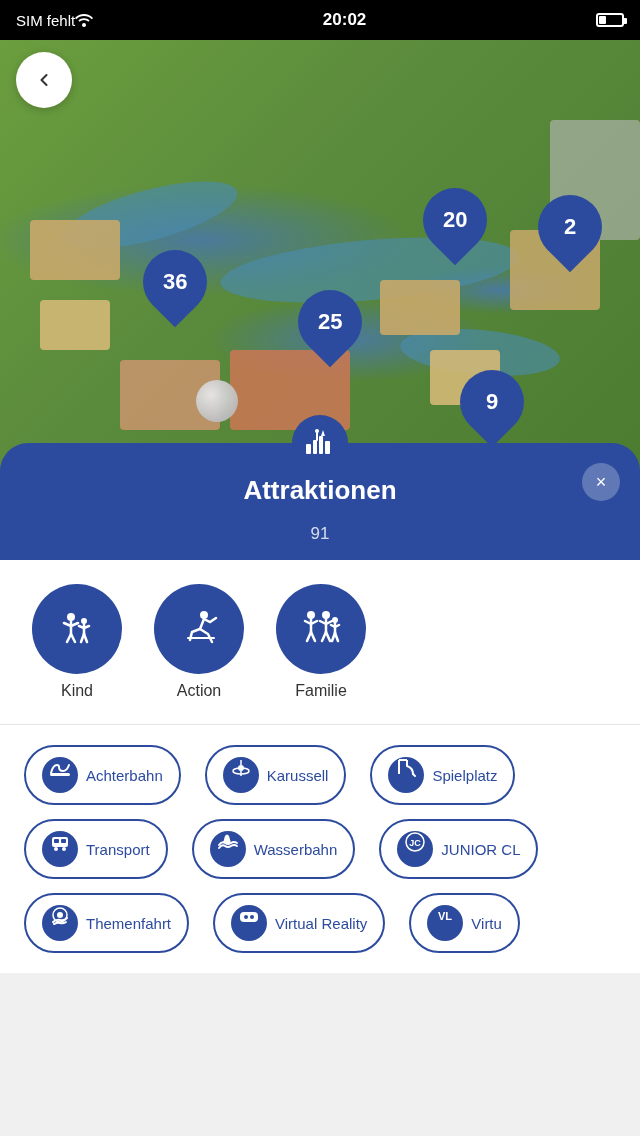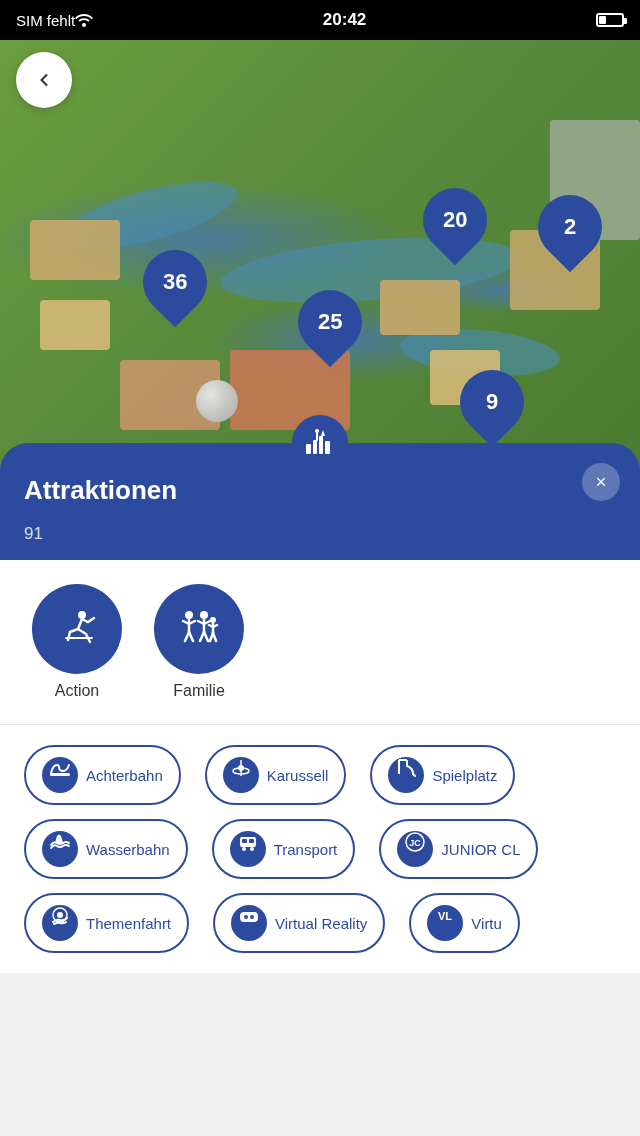--- a/index.html
+++ b/index.html
@@ -141,20 +141,21 @@
     .back-button svg { width: 20px; height: 20px; }
 
     
     .map-bottom-panel {
       position: absolute;
       bottom: 0;
       left: 0; right: 0;
       background: #2c4b9e;
       border-radius: 28px 28px 0 0;
       padding: 0 24px 16px;
+      text-align: center;
       color: #fff;
     }
     .panel-icon-wrap {
       margin-top: -28px;
       display: flex;
       justify-content: center;
     }
     .panel-icon {
       background: #2c4b9e;
       border-radius: 50%;
@@ -288,21 +289,21 @@
 
 <div class="status-bar">
   <div class="status-left">
     <span>SIM fehlt</span>
     <svg width="18" height="14" viewBox="0 0 18 14" fill="white">
       <path d="M9 3C6 3 3.3 4.2 1.3 6.2L0 4.9C2.4 2.5 5.5 1 9 1s6.6 1.5 9 3.9L16.7 6.2C14.7 4.2 12 3 9 3z"></path>
       <path d="M9 7c-1.7 0-3.2.7-4.3 1.8L3.4 7.5C4.8 6.1 6.8 5.2 9 5.2s4.2.9 5.6 2.3L13.3 8.8C12.2 7.7 10.7 7 9 7z"></path>
       <circle cx="9" cy="12" r="2"></circle>
     </svg>
   </div>
-  <span class="status-time">20:42</span>
+  <span class="status-time">20:02</span>
   <div class="status-right">
     <div class="battery-icon">
       <div class="battery-fill"></div>
     </div>
   </div>
 </div>
 
 <div class="map-container">
 
   <div class="map-bg"></div>
@@ -375,20 +376,41 @@
     <div class="panel-title">Attraktionen</div>
     <div class="panel-count">91</div>
     <div class="close-btn">×</div>
   </div>
 </div>
 
 <div class="content-area">
 
   <div class="category-row">
 
+    <div class="category-item">
+      <div class="category-circle">
+        <svg width="50" height="50" viewBox="0 0 50 50" fill="white">
+
+          <circle cx="19" cy="13" r="4"></circle>
+          <line x1="19" y1="17" x2="19" y2="30" stroke="white" stroke-width="2.5" stroke-linecap="round"></line>
+          <line x1="19" y1="22" x2="12" y2="19" stroke="white" stroke-width="2.5" stroke-linecap="round"></line>
+          <line x1="19" y1="22" x2="26" y2="19" stroke="white" stroke-width="2.5" stroke-linecap="round"></line>
+          <line x1="19" y1="30" x2="15" y2="38" stroke="white" stroke-width="2.5" stroke-linecap="round"></line>
+          <line x1="19" y1="30" x2="23" y2="38" stroke="white" stroke-width="2.5" stroke-linecap="round"></line>
+
+          <circle cx="32" cy="17" r="3"></circle>
+          <line x1="32" y1="20" x2="32" y2="30" stroke="white" stroke-width="2.5" stroke-linecap="round"></line>
+          <line x1="32" y1="24" x2="27" y2="22" stroke="white" stroke-width="2.5" stroke-linecap="round"></line>
+          <line x1="32" y1="24" x2="37" y2="22" stroke="white" stroke-width="2.5" stroke-linecap="round"></line>
+          <line x1="32" y1="30" x2="29" y2="38" stroke="white" stroke-width="2.5" stroke-linecap="round"></line>
+          <line x1="32" y1="30" x2="35" y2="38" stroke="white" stroke-width="2.5" stroke-linecap="round"></line>
+        </svg>
+      </div>
+      <span class="category-label">Kind</span>
+    </div>
 
     <div class="category-item">
       <div class="category-circle">
         <svg width="50" height="50" viewBox="0 0 50 50" fill="white">
 
           <circle cx="30" cy="11" r="4"></circle>
           <path d="M30 15 L26 25 L18 28 L16 36" stroke="white" stroke-width="2.5" fill="none" stroke-linecap="round"></path>
           <path d="M26 25 L34 30 L38 38" stroke="white" stroke-width="2.5" fill="none" stroke-linecap="round"></path>
           <path d="M30 15 L36 18 L42 14" stroke="white" stroke-width="2.5" fill="none" stroke-linecap="round"></path>
 
@@ -469,44 +491,44 @@
         </div>
         <span class="chip-label">Spielplatz</span>
       </div>
     </div>
 
     <div class="filter-row">
 
       <div class="filter-chip">
         <div class="chip-icon">
           <svg width="22" height="22" viewBox="0 0 22 22" fill="white">
-            <path d="M2 14 Q5 10 8 12 Q11 14 14 12 Q17 10 20 12" stroke="white" stroke-width="2" fill="none" stroke-linecap="round"></path>
-            <path d="M2 17 Q5 13 8 15 Q11 17 14 15 Q17 13 20 15" stroke="white" stroke-width="2" fill="none" stroke-linecap="round"></path>
-            <path d="M8 5 Q10 2 12 5 L14 12 L6 12 Z" fill="white"></path>
-          </svg>
-        </div>
-        <span class="chip-label">Wasserbahn</span>
-      </div>
-
-      <div class="filter-chip">
-        <div class="chip-icon">
-          <svg width="22" height="22" viewBox="0 0 22 22" fill="white">
             <rect x="3" y="6" width="16" height="10" rx="2"></rect>
             <rect x="5" y="8" width="5" height="4" rx="1" fill="#2c4b9e"></rect>
             <rect x="12" y="8" width="5" height="4" rx="1" fill="#2c4b9e"></rect>
             <circle cx="7" cy="18" r="2"></circle>
             <circle cx="15" cy="18" r="2"></circle>
           </svg>
         </div>
         <span class="chip-label">Transport</span>
       </div>
 
       <div class="filter-chip">
         <div class="chip-icon">
           <svg width="22" height="22" viewBox="0 0 22 22" fill="white">
+            <path d="M2 14 Q5 10 8 12 Q11 14 14 12 Q17 10 20 12" stroke="white" stroke-width="2" fill="none" stroke-linecap="round"></path>
+            <path d="M2 17 Q5 13 8 15 Q11 17 14 15 Q17 13 20 15" stroke="white" stroke-width="2" fill="none" stroke-linecap="round"></path>
+            <path d="M8 5 Q10 2 12 5 L14 12 L6 12 Z" fill="white"></path>
+          </svg>
+        </div>
+        <span class="chip-label">Wasserbahn</span>
+      </div>
+
+      <div class="filter-chip">
+        <div class="chip-icon">
+          <svg width="22" height="22" viewBox="0 0 22 22" fill="white">
             <circle cx="11" cy="11" r="9" fill="none" stroke="white" stroke-width="1.5"></circle>
             <text x="11" y="15" text-anchor="middle" font-size="9" font-weight="bold" fill="white">JC</text>
           </svg>
         </div>
         <span class="chip-label">JUNIOR CL</span>
       </div>
     </div>
 
     <div class="filter-row">
 

